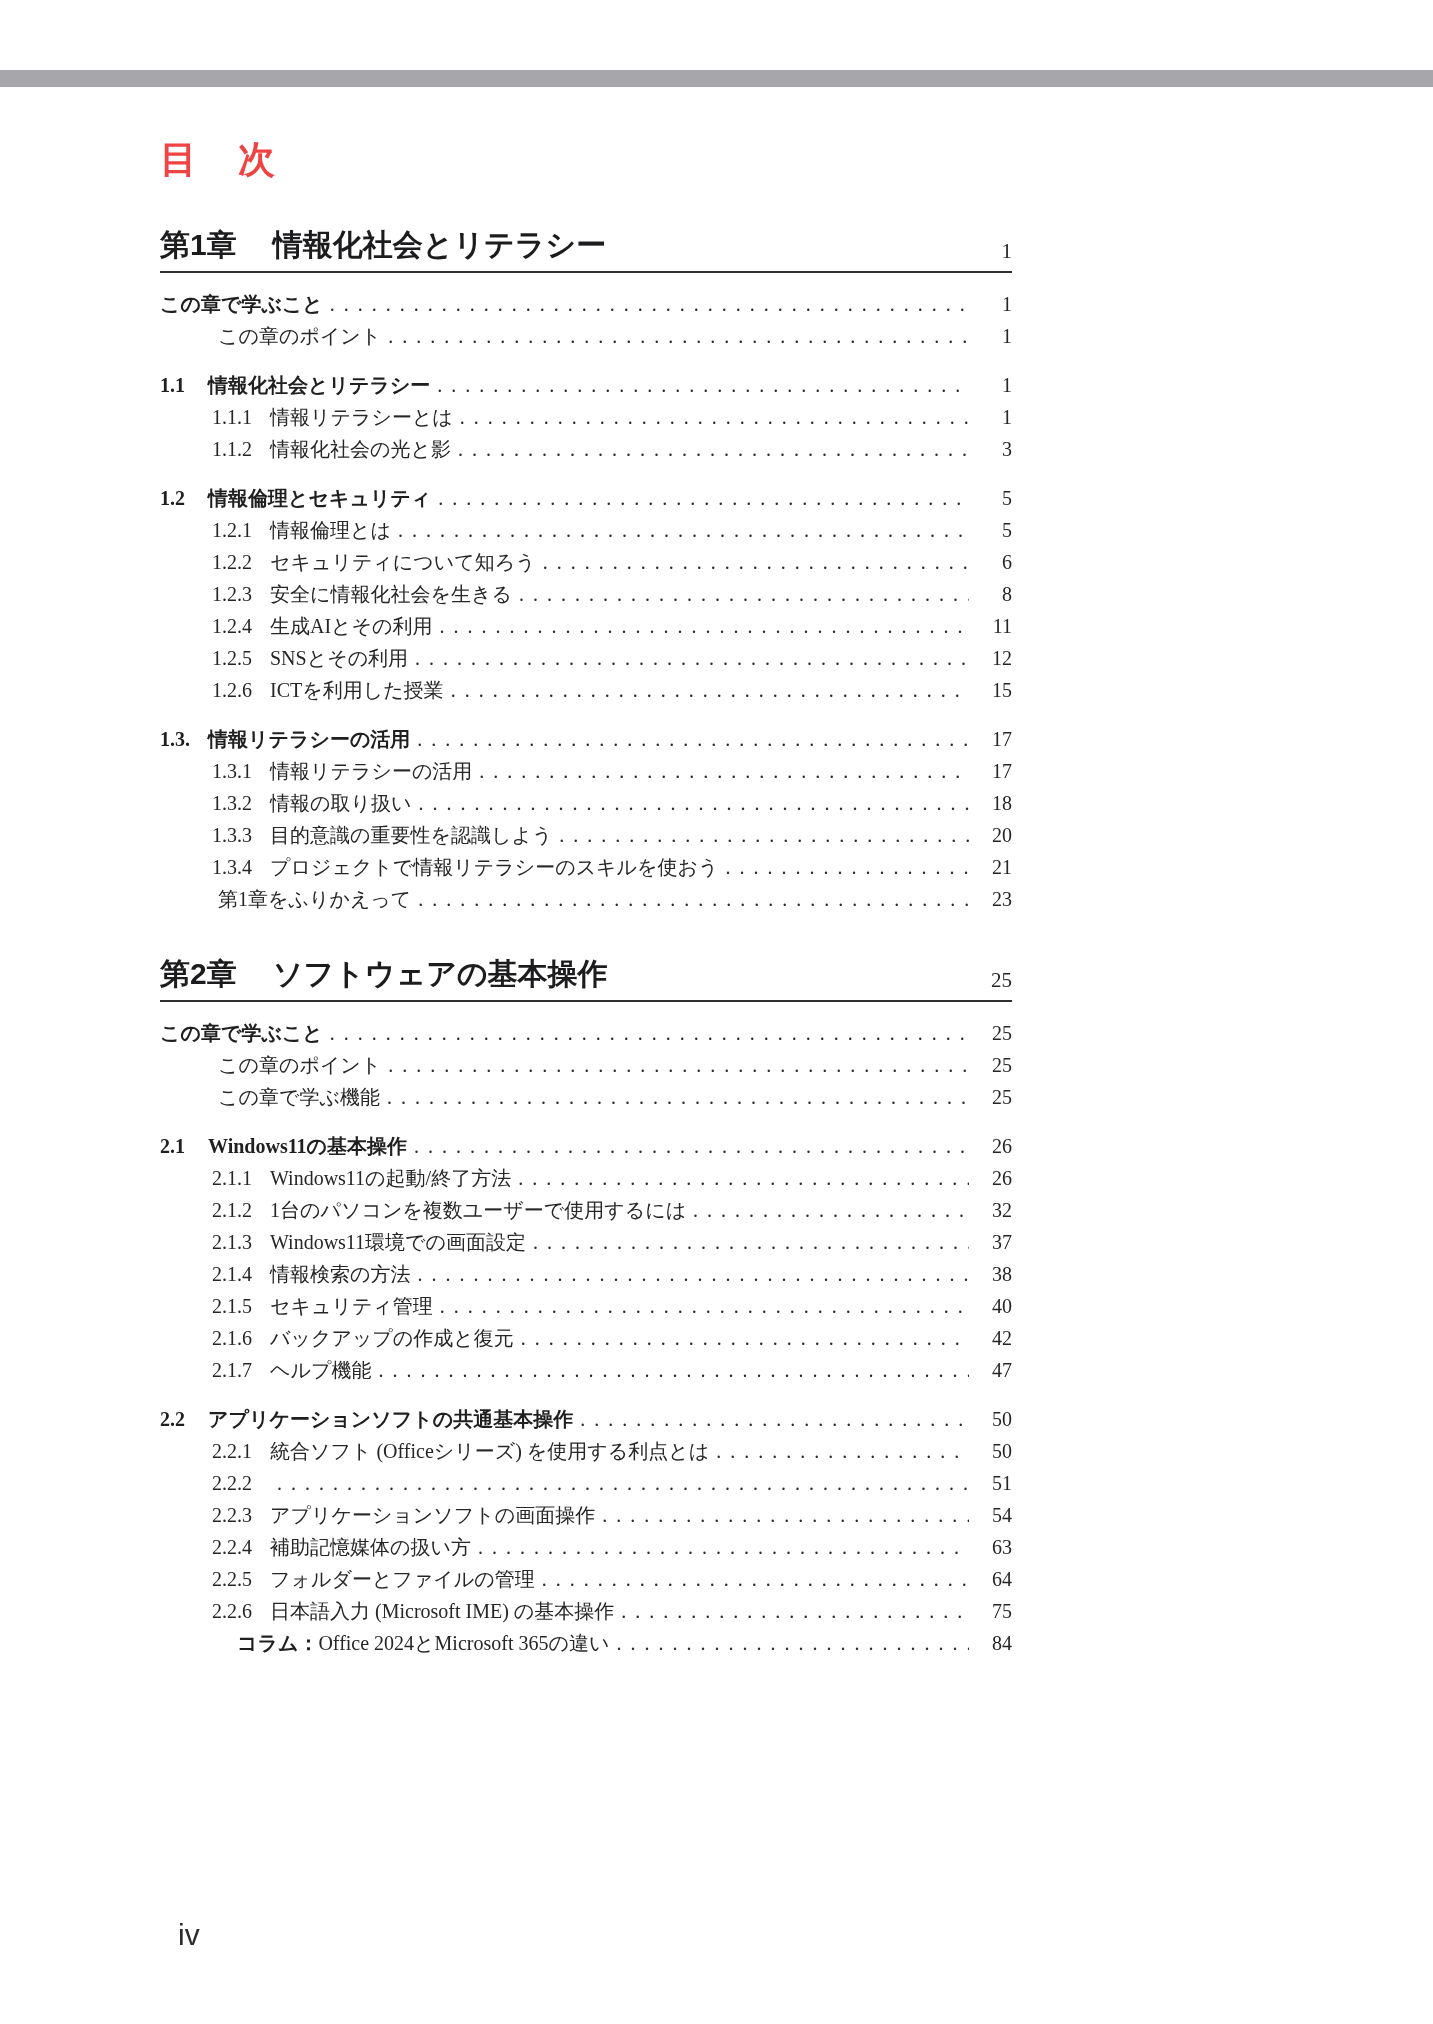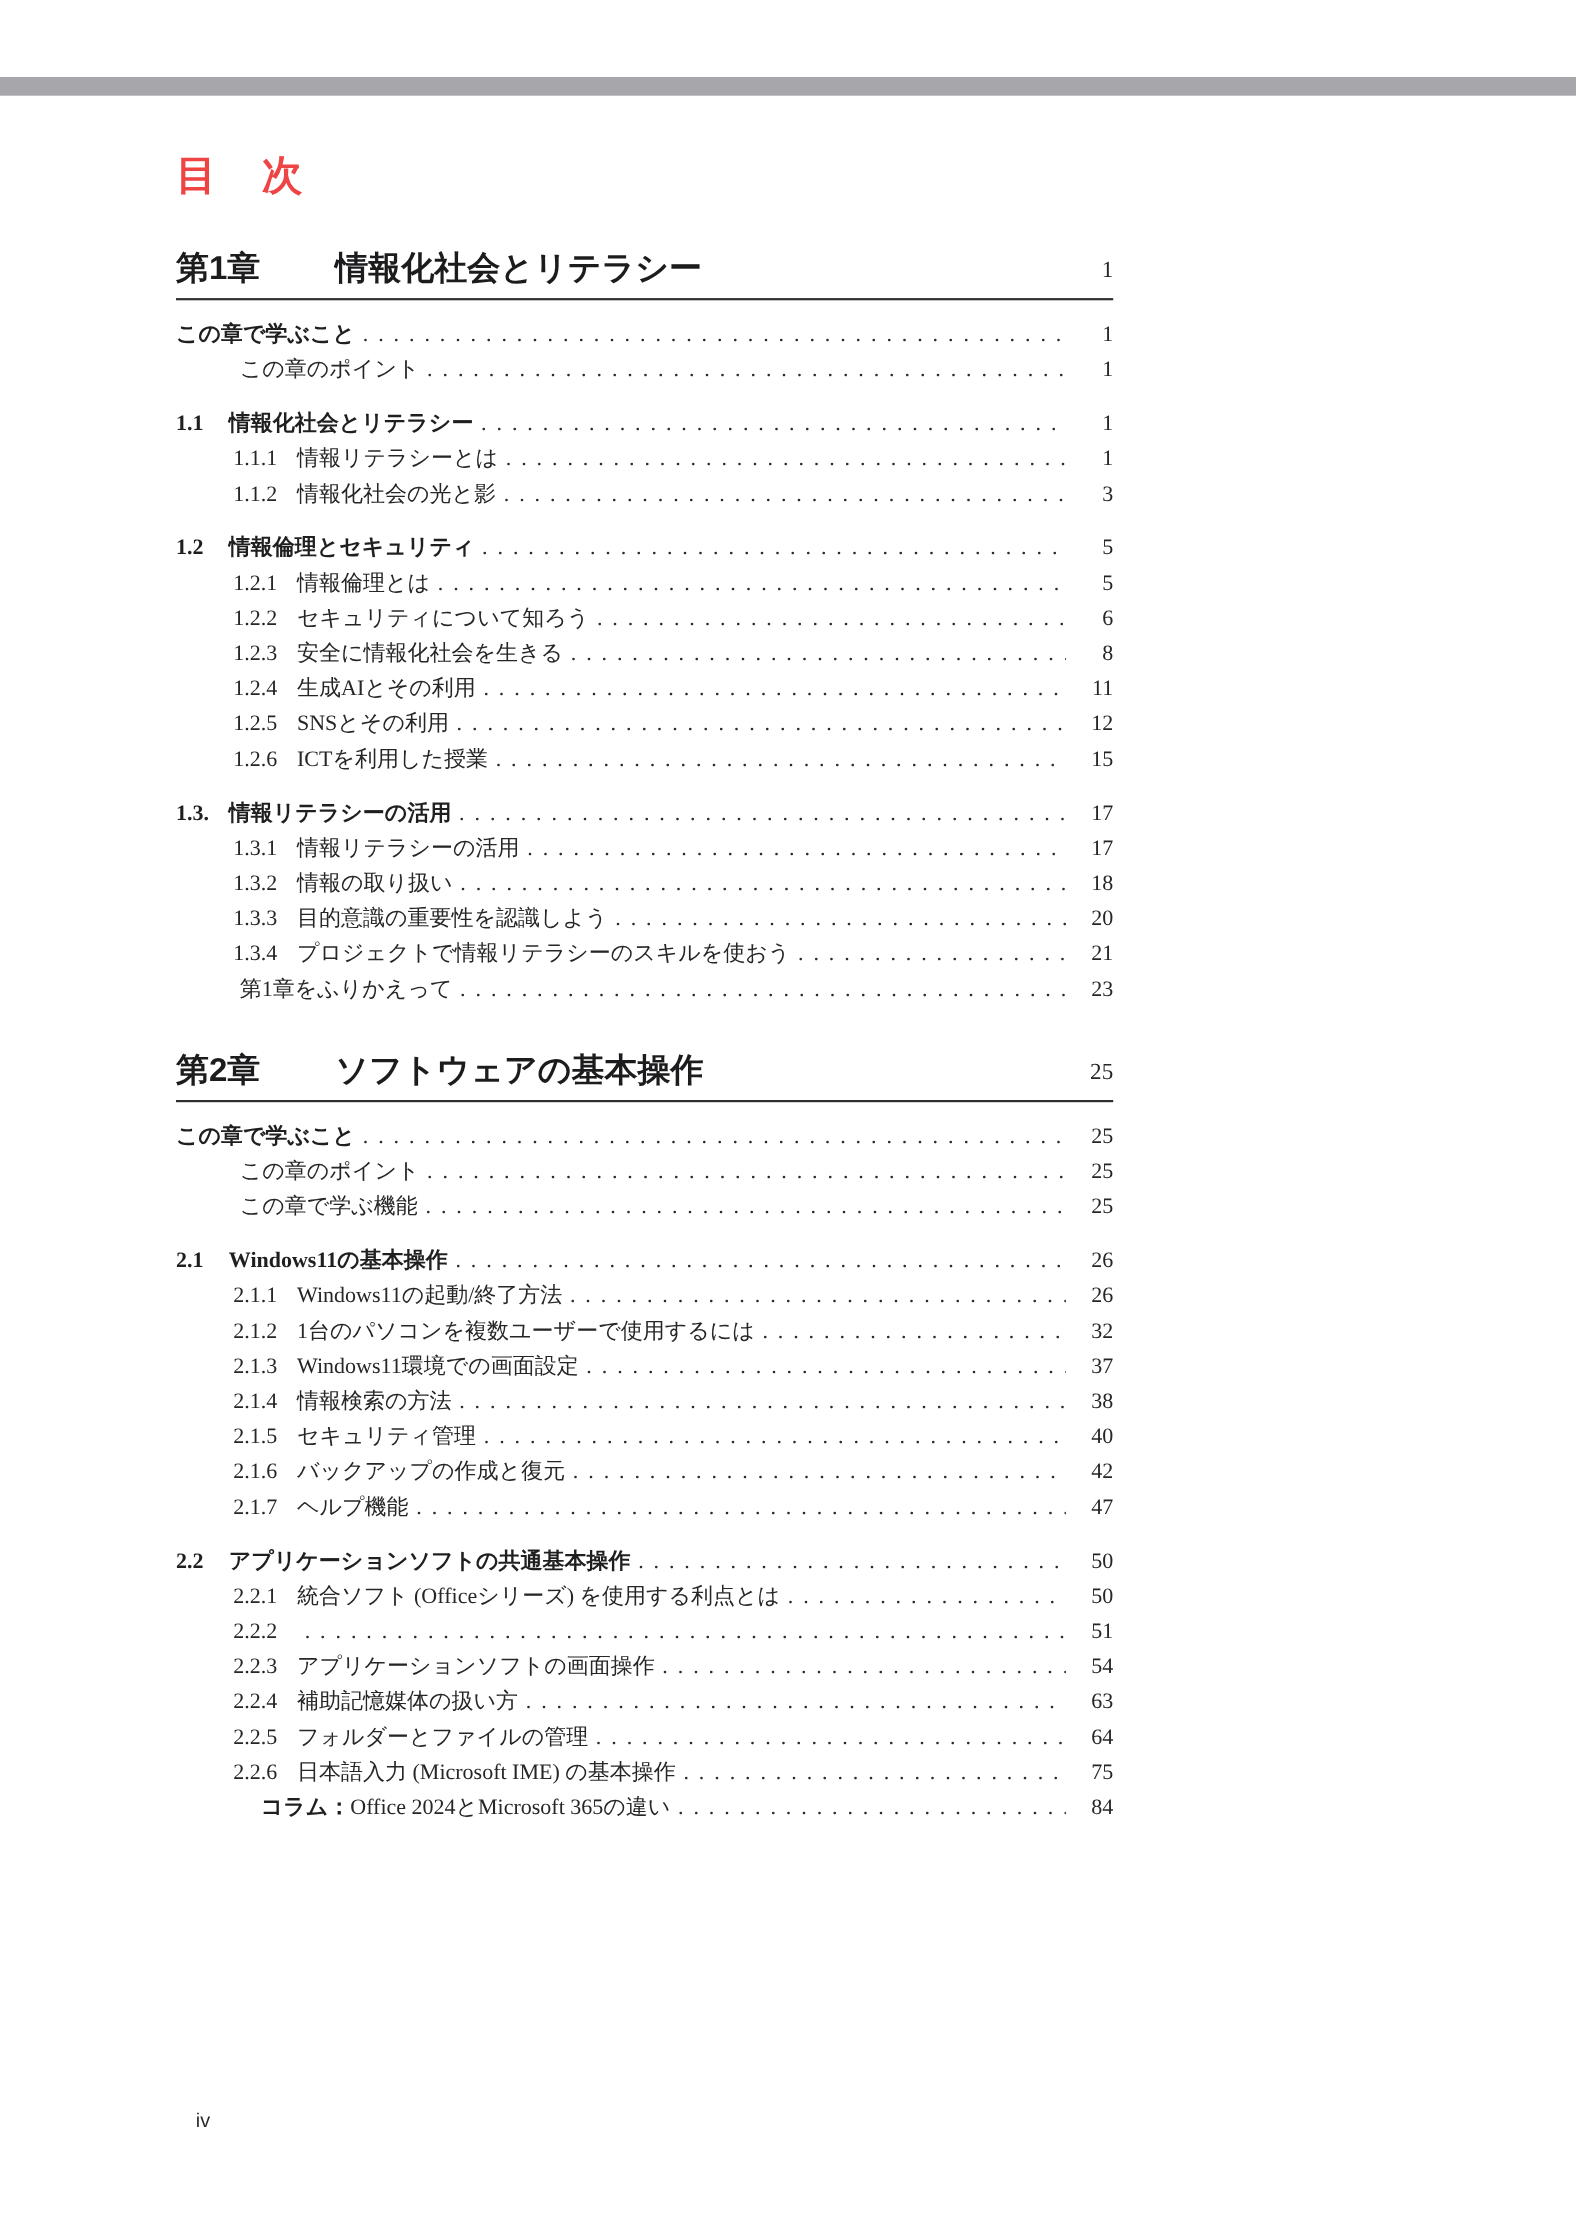--- a/index.html
+++ b/index.html
@@ -27,25 +27,24 @@
     font-family: "Liberation Sans", sans-serif;
     font-weight: 800;
     font-size: 37px;
     line-height: 44px;
     letter-spacing: 2px;
     color: #ef4444;
   }
   .chapter { display: block; }
   .chap-heading {
     display: flex;
-    align-items: center;
+    align-items: flex-end;
     border-bottom: 2px solid #2e2e2e;
     padding-bottom: 7px;
     margin-top: 40px;
-    gap: 32px;
   }
   .chap-heading .chap-num,
   .chap-heading .chap-title {
     font-family: "Liberation Sans", sans-serif;
     font-weight: 800;
     font-size: 30px;
     line-height: 38px;
     color: #1c1c1e;
   }
   .chap-heading .chap-title { margin-left: 36px; }
@@ -106,21 +105,21 @@
     font-size: 20px;
     color: #262626;
     min-width: 38px;
     text-align: right;
   }
   .folio {
     position: absolute;
     left: 178px; top: 1918px;
     font-family: "Liberation Sans", sans-serif;
     font-weight: 500;
-    font-size: 18px;
+    font-size: 30px;
     color: #2b2b2b;
   }
 </style>
 </head>
 <body>
 
 <div class="top-bar"></div>
 
 <div class="content">
   <h1 class="toc-title">目　次</h1>

